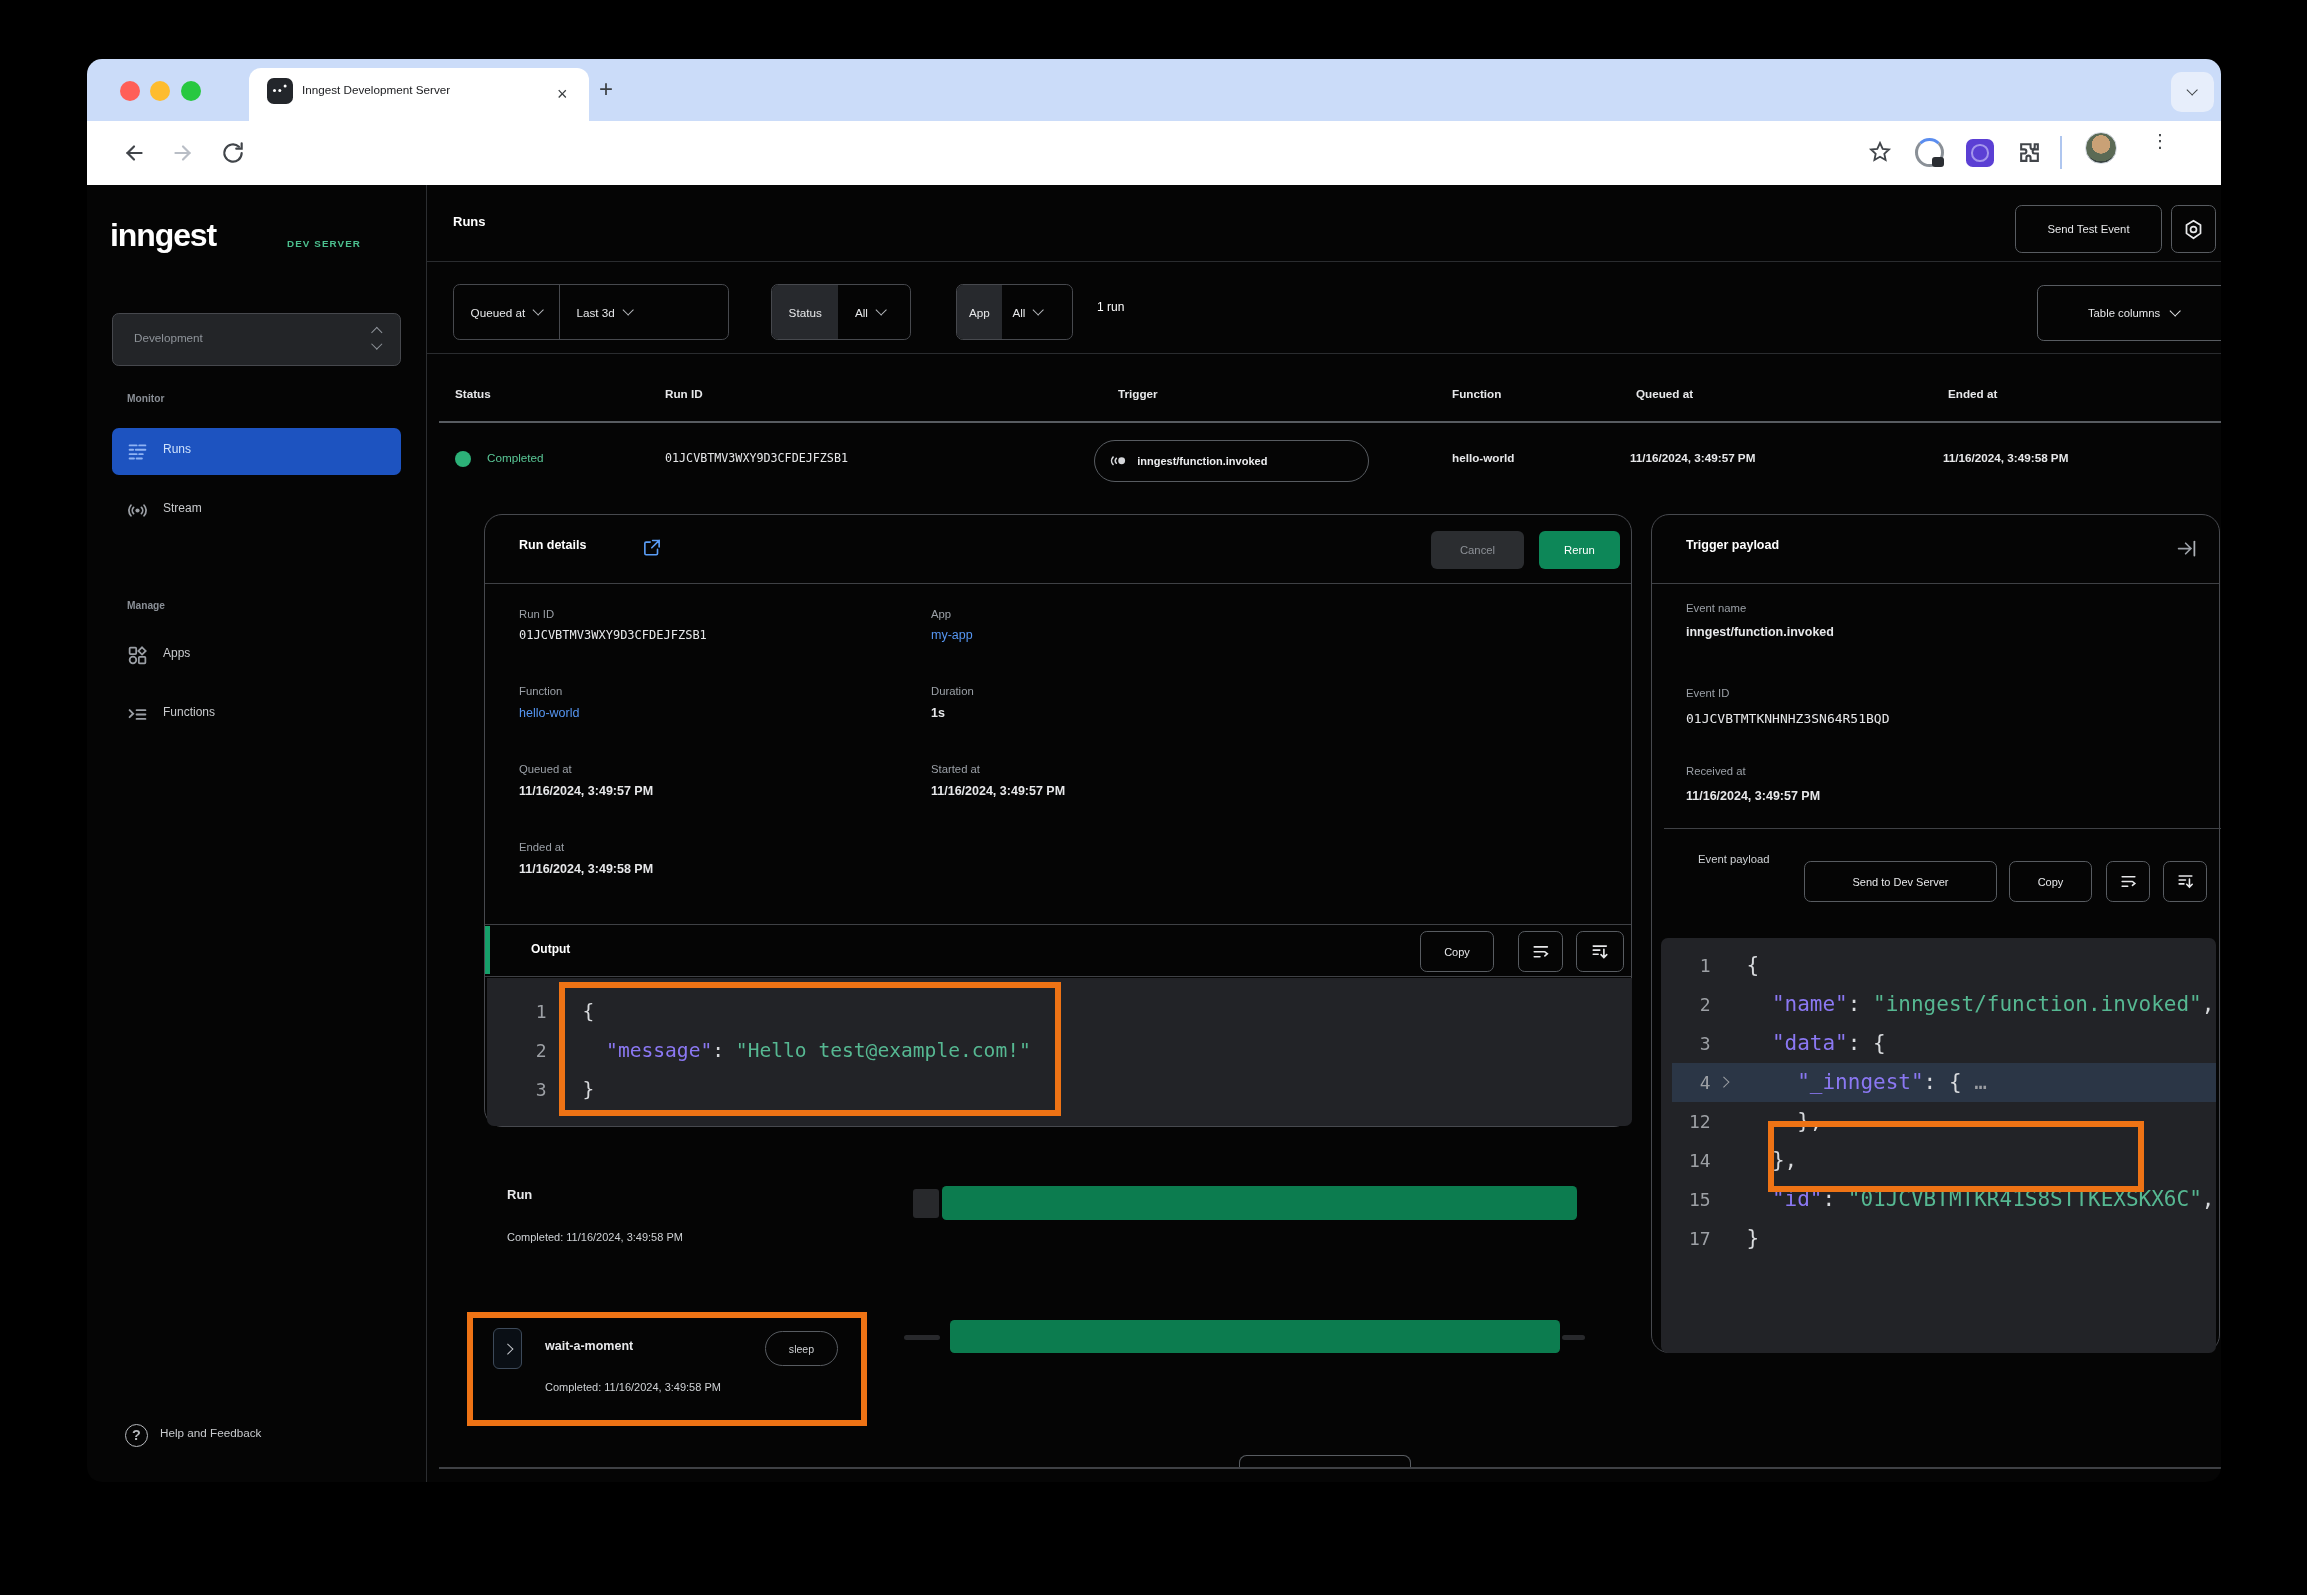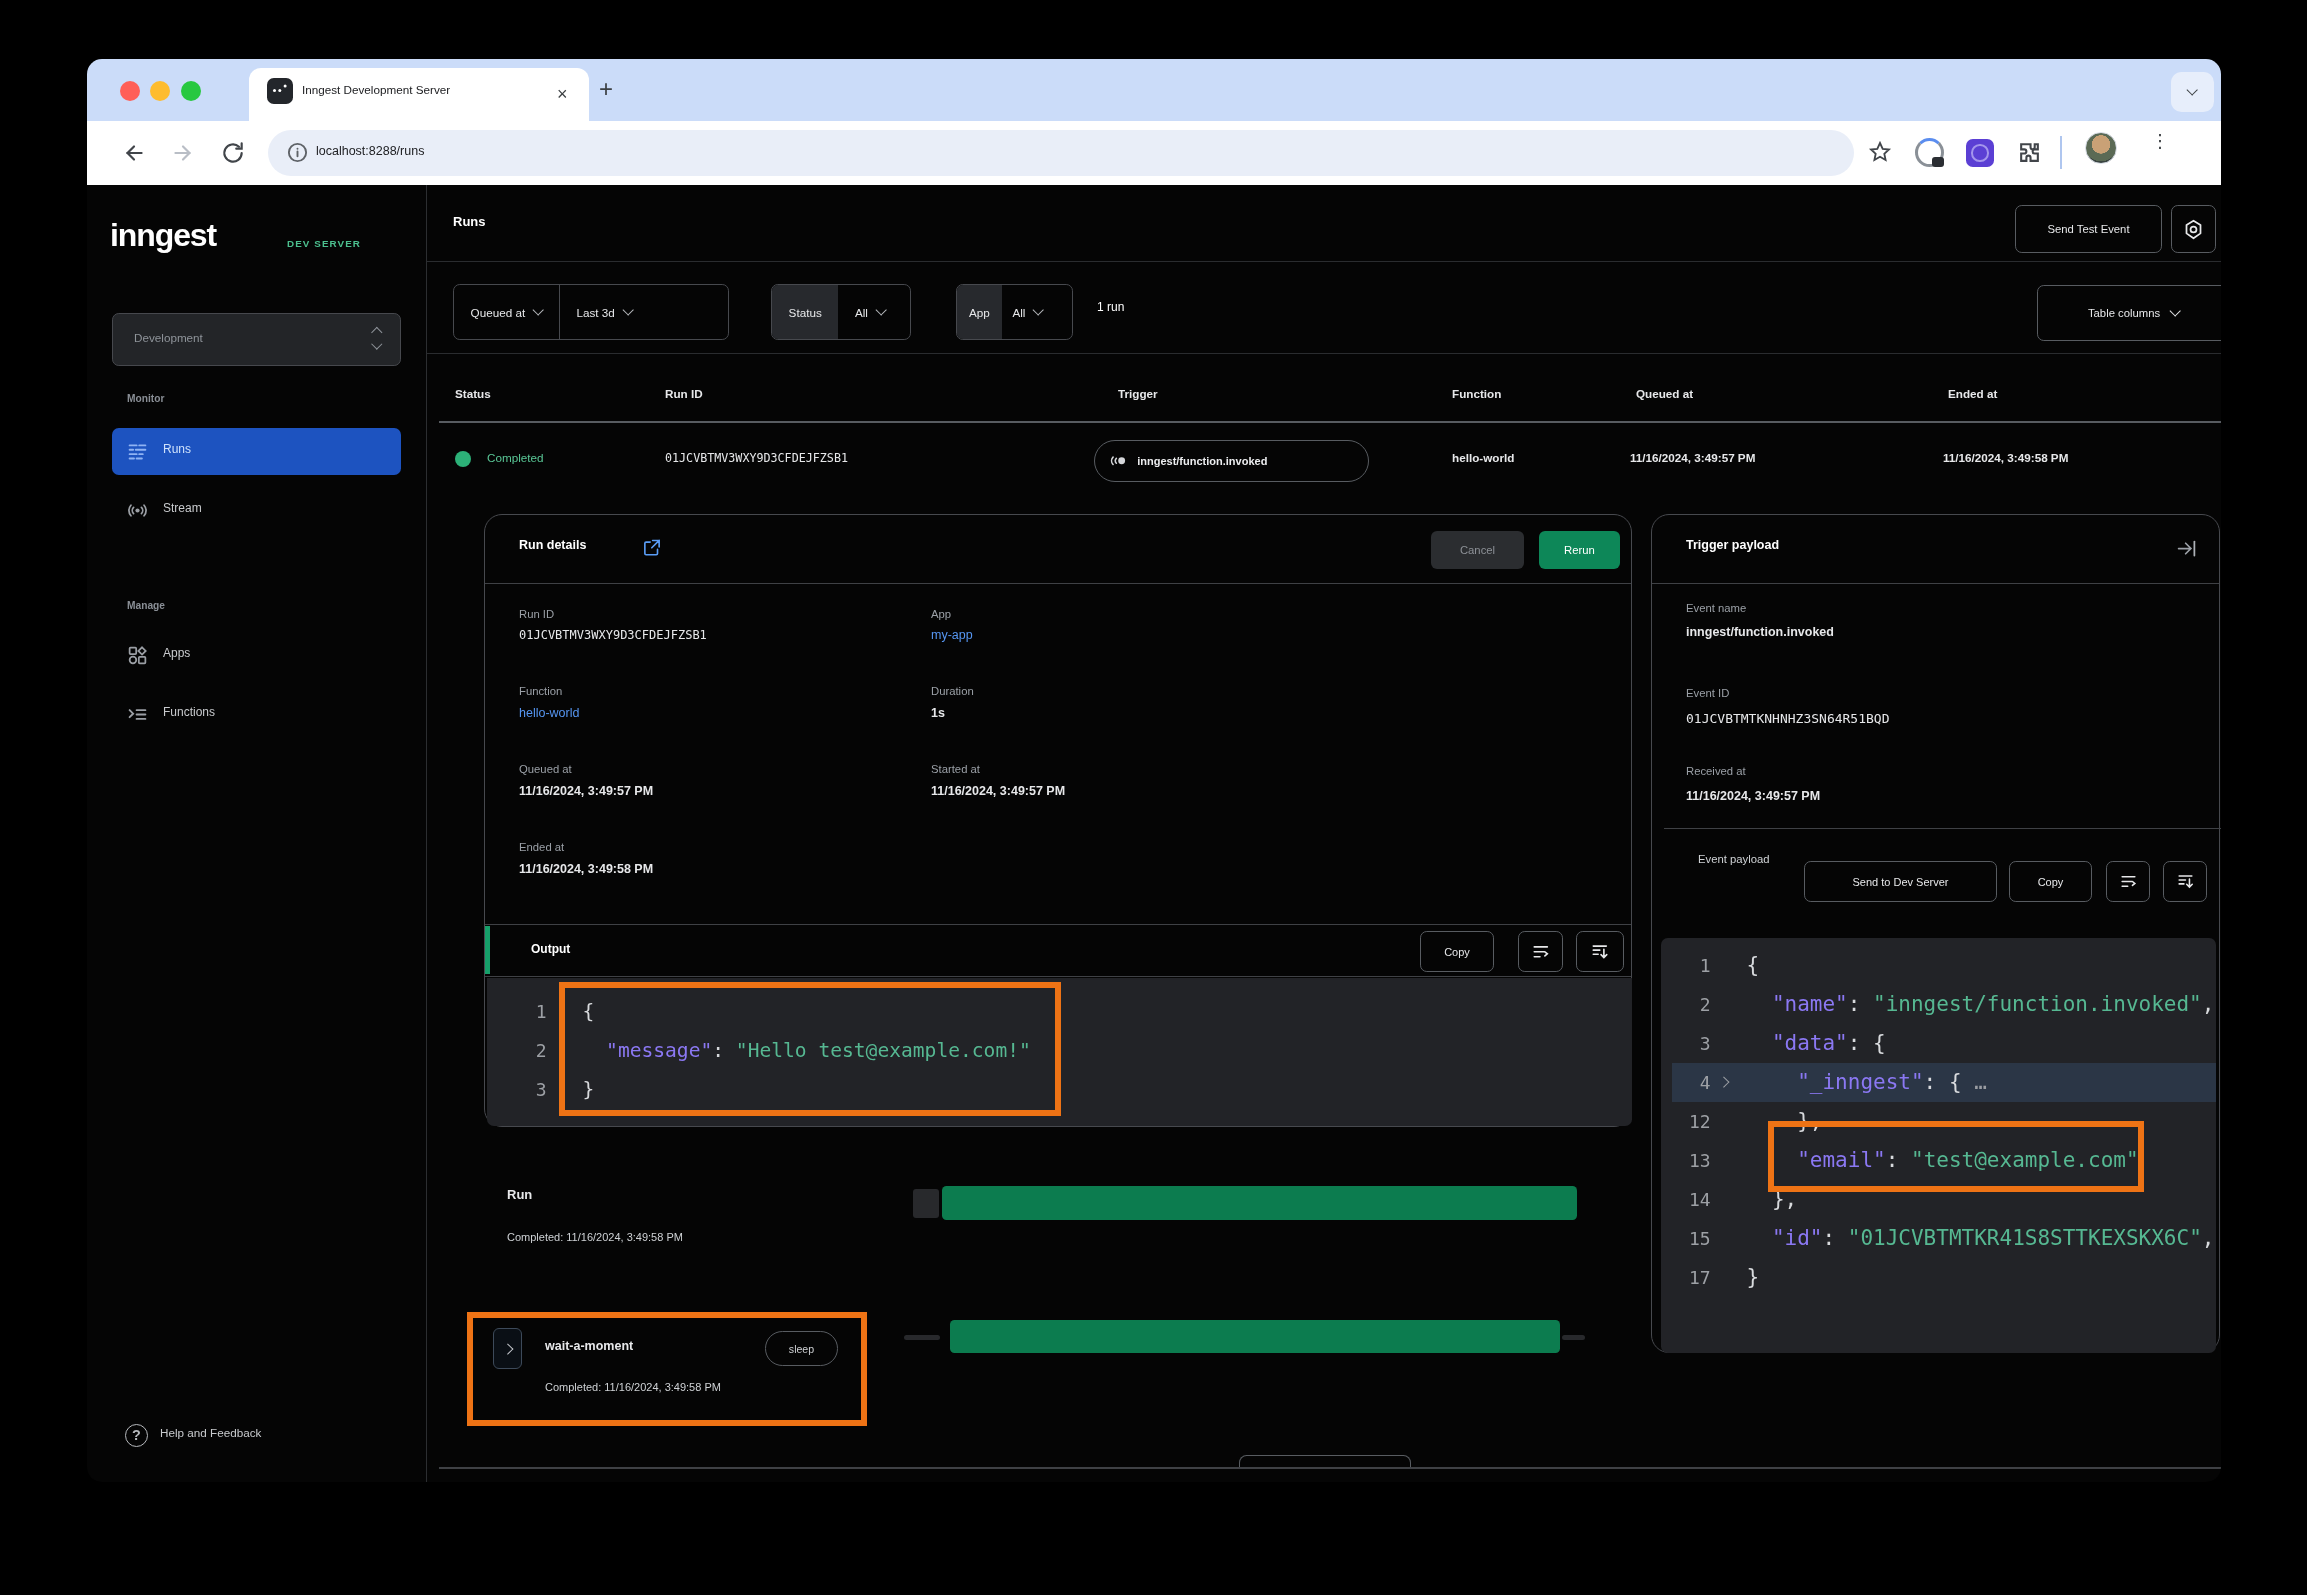--- a/index.html
+++ b/index.html
@@ -138,29 +138,20 @@
             <path d="M5 12h13"></path>
             <path d="M12 6l6 6-6 6"></path>
           </svg>
       </div>
       <div class="tbicon" style="left:133px">
         <svg width="26" height="26" viewBox="0 0 24 24" fill="none" stroke="currentColor" stroke-width="2" stroke-linecap="round">
             <path d="M20 12a8 8 0 1 1-2.5-5.8"></path>
             <path d="M20 3v5h-5" fill="none"></path>
           </svg>
       </div>
-      <div class="urlpill">
-        <div class="tbicon" style="left:18px;top:11.3px;color:#5f6368">
-          <svg width="23" height="23" viewBox="0 0 24 24" fill="none" stroke="currentColor" stroke-width="2">
-              <circle cx="12" cy="12" r="9"></circle>
-              <path d="M12 8h.01M12 11v5" stroke-linecap="round"></path>
-            </svg>
-        </div>
-        <span class="url-text">localhost:8288/runs</span>
-      </div>
       <div class="tbicon" style="left:1781px">
         <svg width="24" height="24" viewBox="0 0 24 24" fill="none" stroke="currentColor" stroke-width="1.8">
             <path d="M12 3l2.7 5.8 6.3.7-4.7 4.3 1.3 6.2-5.6-3.2-5.6 3.2 1.3-6.2L3 9.5l6.3-.7z"></path>
           </svg>
       </div>
       <div class="tbicon" style="left:1828px;top:17.4px">
         <div style="width:29px;height:29px;border-radius:50%;border:3px solid #8a9097;border-top-color:#5b8def;position:relative">
           <div style="position:absolute;right:-3px;bottom:-3px;width:12px;height:10.6px;background:#2b2e33;border-radius:3px"></div>
         </div>
       </div>
@@ -457,25 +448,20 @@
                 <span class="chv-r"></span>
               </span>
               <span class="code"><span class="tk-p">    </span><span class="tk-key">"_inngest"</span><span class="tk-p">: {</span><span class="tk-fold"> …</span></span>
             </div>
             <div class="code-row">
               <span class="gutter">12</span>
               <span class="fold"></span>
               <span class="code"><span class="tk-p">    },</span></span>
             </div>
             <div class="code-row">
-              <span class="gutter">13</span>
-              <span class="fold"></span>
-              <span class="code"><span class="tk-p">    </span><span class="tk-key">"email"</span><span class="tk-p">: </span><span class="tk-str">"test@example.com"</span></span>
-            </div>
-            <div class="code-row">
               <span class="gutter">14</span>
               <span class="fold"></span>
               <span class="code"><span class="tk-p">  },</span></span>
             </div>
             <div class="code-row">
               <span class="gutter">15</span>
               <span class="fold"></span>
               <span class="code"><span class="tk-p">  </span><span class="tk-key">"id"</span><span class="tk-p">: </span><span class="tk-str">"01JCVBTMTKR41S8STTKEXSKX6C"</span><span class="tk-p">,</span></span>
             </div>
             <div class="code-row">

